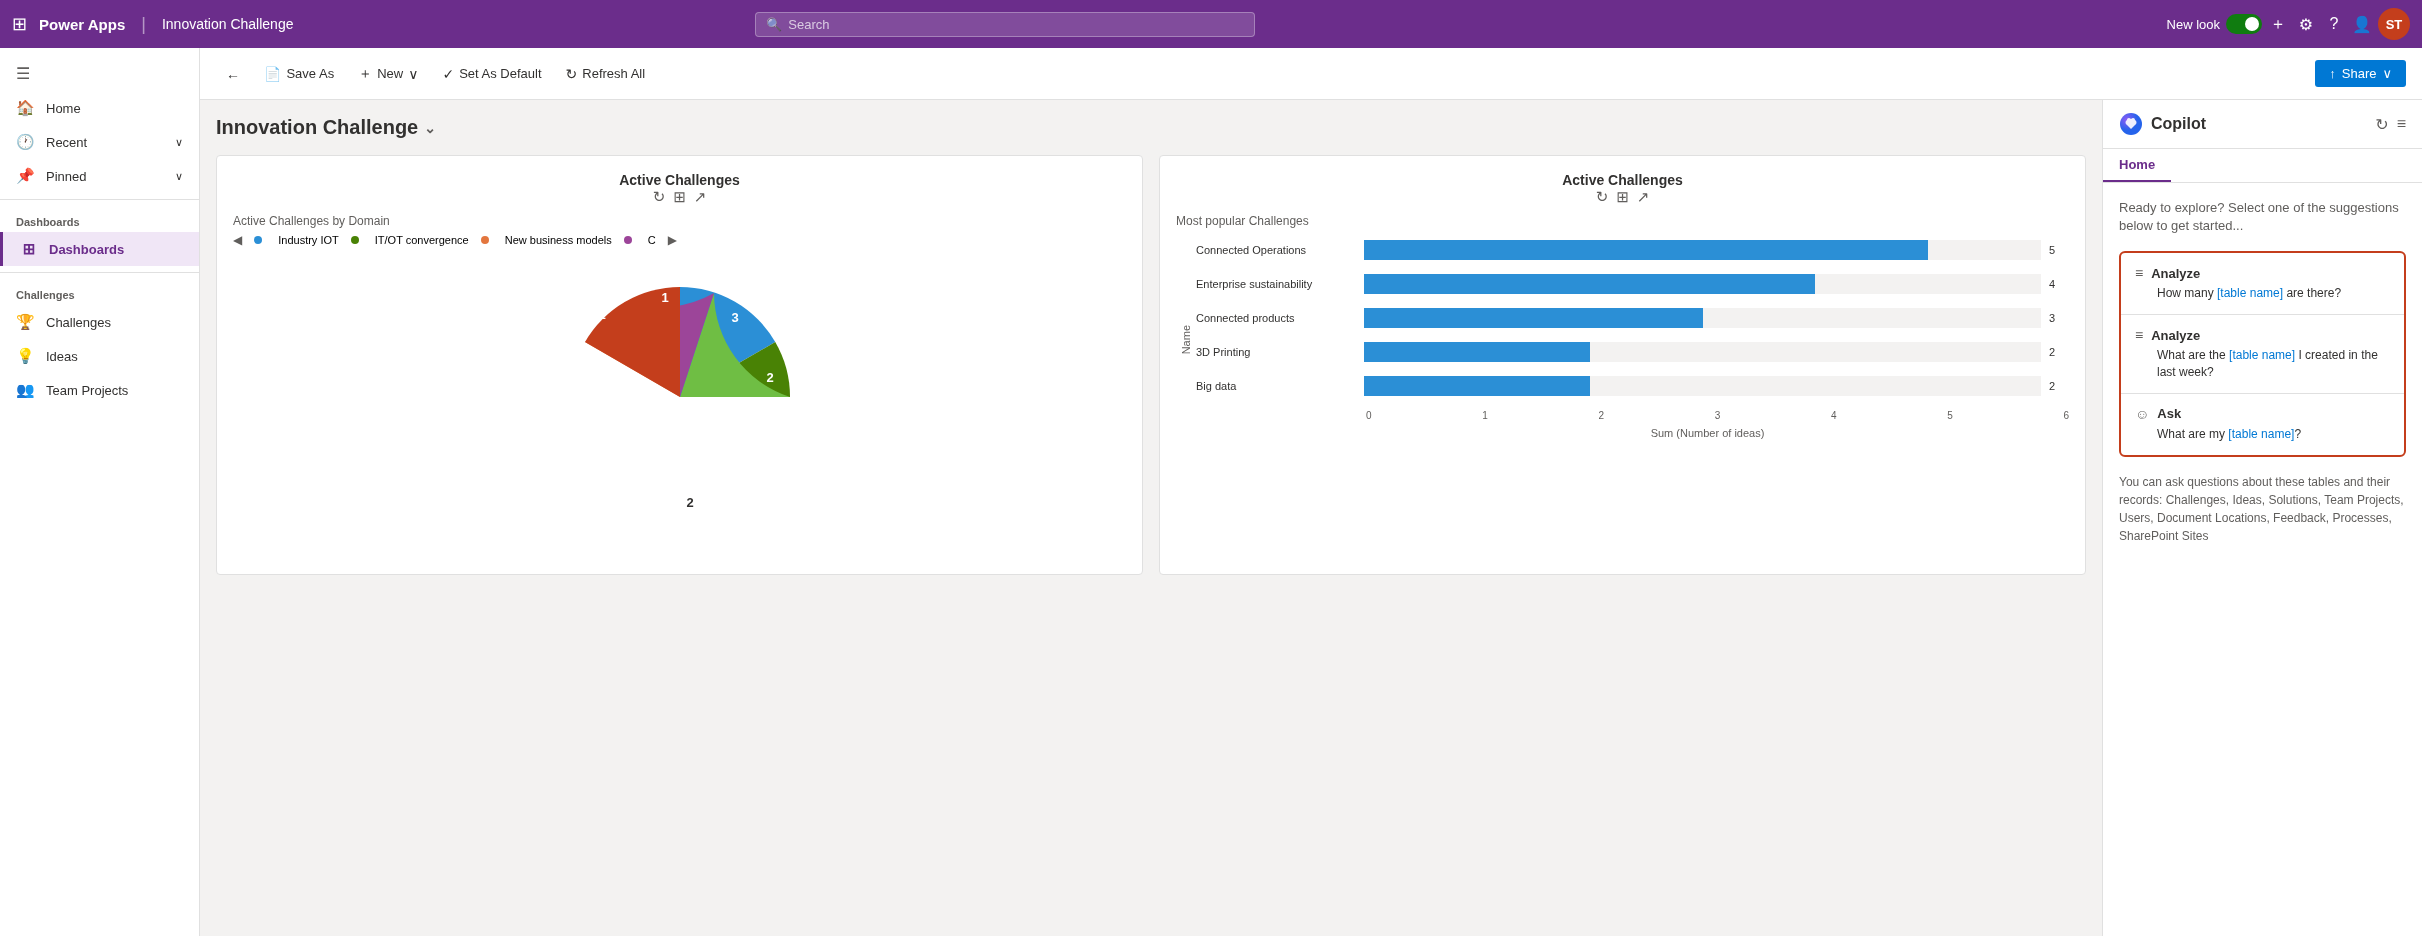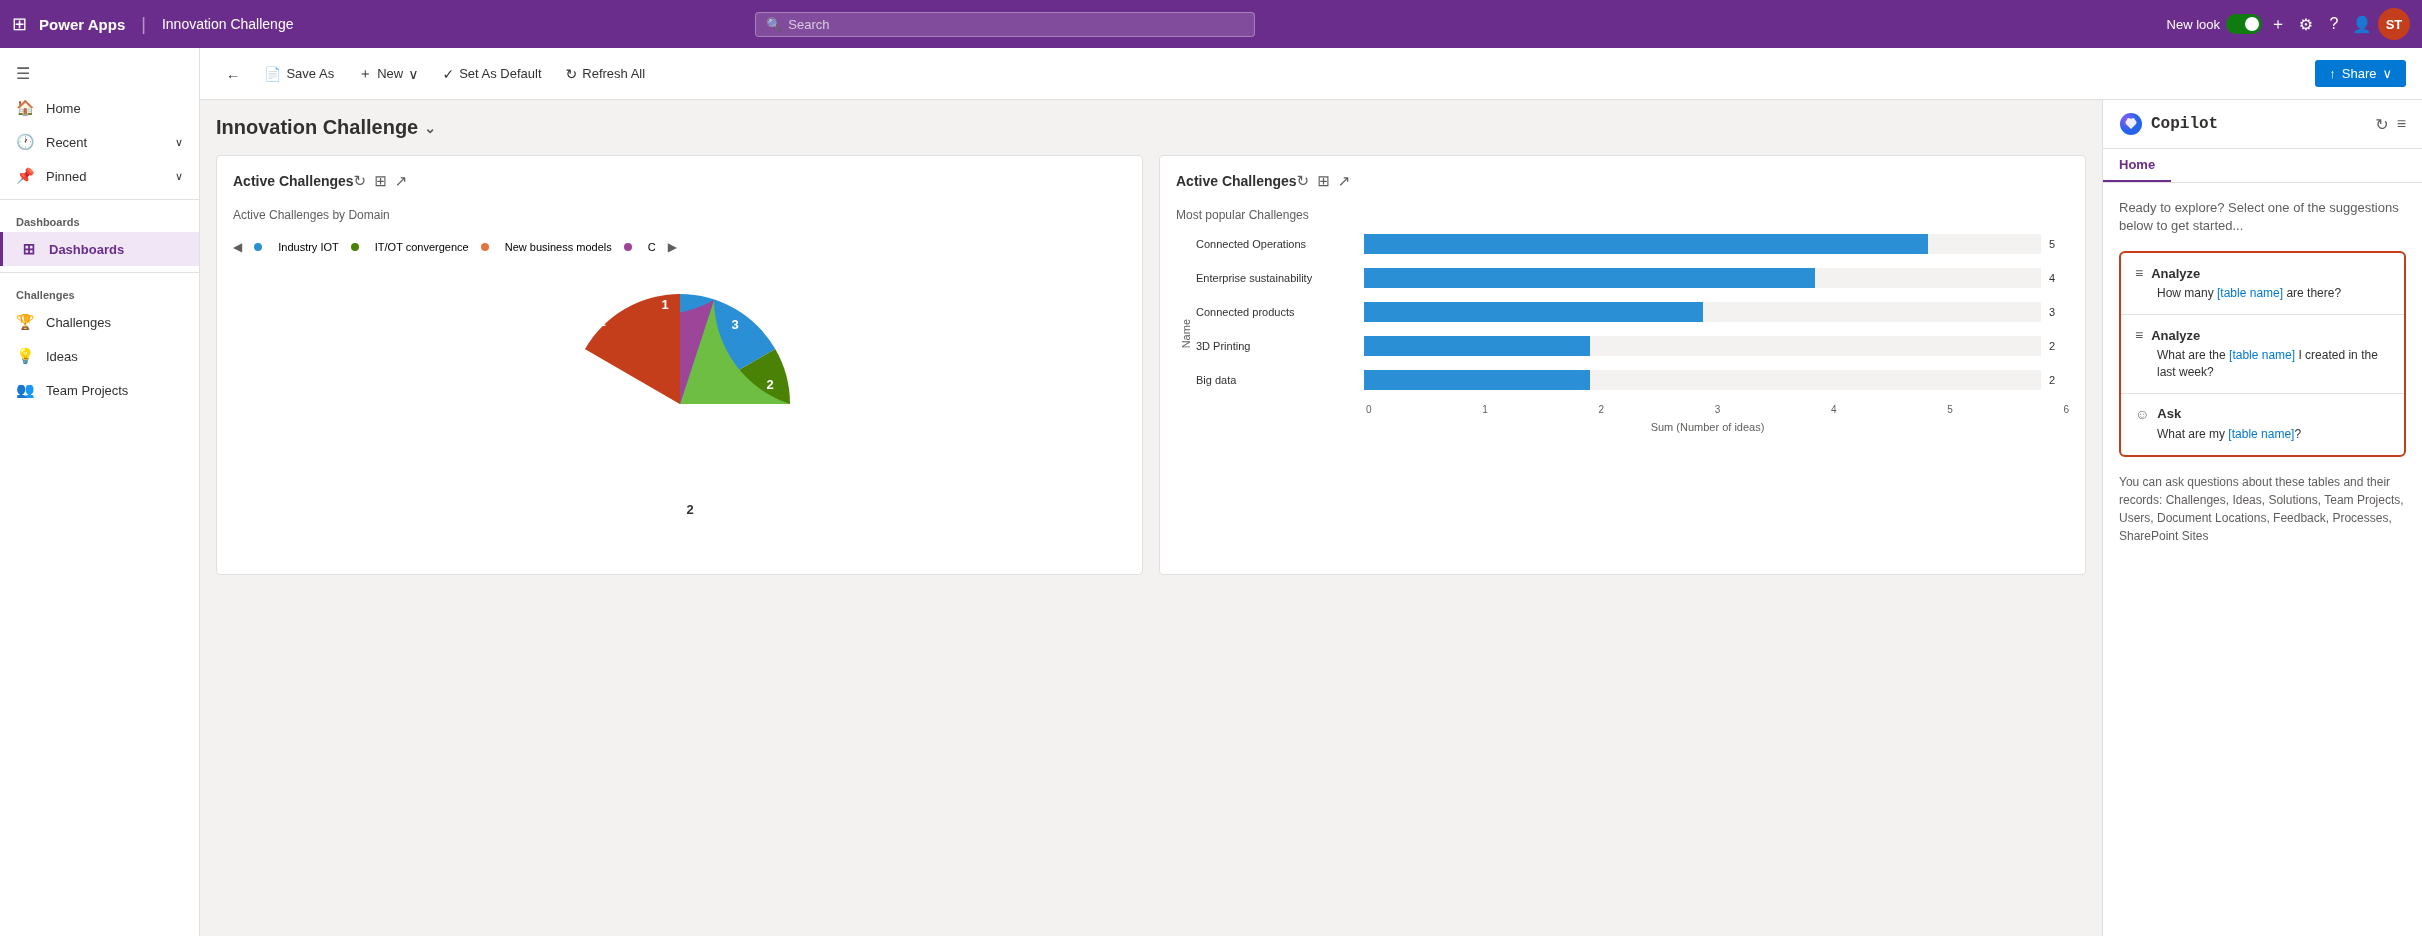--- a/index.html
+++ b/index.html
@@ -148,27 +148,28 @@
       background: white;
       border-radius: 4px;
       border: 1px solid #e0e0e0;
       padding: 16px;
       flex: 1;
       min-height: 420px;
     }
 
     .chart-card-header {
       display: flex; align-items: center; 
-      margin-bottom: 18px;
+      margin-bottom: 8px;
+      flex-direction: column;
     }
     .chart-card-title { font-size: 14px; font-weight: 600; color: #323130; }
     .chart-card-icons { display: flex; gap: 8px; color: #605e5c; font-size: 15px; }
     .chart-card-icons span { cursor: pointer; }
 
-    .chart-subtitle { font-size: 12px; color: #605e5c; margin-bottom: 18px; }
+    .chart-subtitle { font-size: 12px; color: #605e5c; margin-bottom: 5px; }
 
     
     .pie-legend {
       display: flex; align-items: center; gap: 12px;
       flex-wrap: wrap; margin-bottom: 10px; font-size: 11px;
     }
     .legend-item { display: flex; align-items: center; gap: 16px; }
     .legend-dot { width: 8px; height: 8px; border-radius: 50%; }
     .legend-nav { cursor: pointer; color: #605e5c; font-size: 12px; }
 
@@ -197,21 +198,21 @@
       display: flex;
       flex-direction: column;
       flex-shrink: 0;
     }
 
     .copilot-header {
       padding: 12px 16px;
       border-bottom: 1px solid #e0e0e0;
       display: flex; align-items: center; justify-content: space-between;
     }
-    .copilot-title { display: flex; align-items: center; gap: 8px; font-size: 16px; font-weight: 600; color: #323130; font-family: Liberation Mono, monospace; }
+    .copilot-title { display: flex; align-items: center; gap: 8px; font-size: 16px; font-weight: 600; color: #323130; }
     .copilot-logo { width: 24px; height: 24px; }
     .copilot-header-icons { display: flex; gap: 8px; color: #605e5c; font-size: 16px; }
 
     .copilot-tabs { display: flex; border-bottom: 1px solid #e0e0e0; }
     .copilot-tab {
       padding: 8px 16px; font-size: 13px; cursor: pointer; color: #605e5c;
       border-bottom: 2px solid transparent;
     }
     .copilot-tab.active { color: #6b2d8b; border-bottom-color: #6b2d8b; font-weight: 600; }
 

